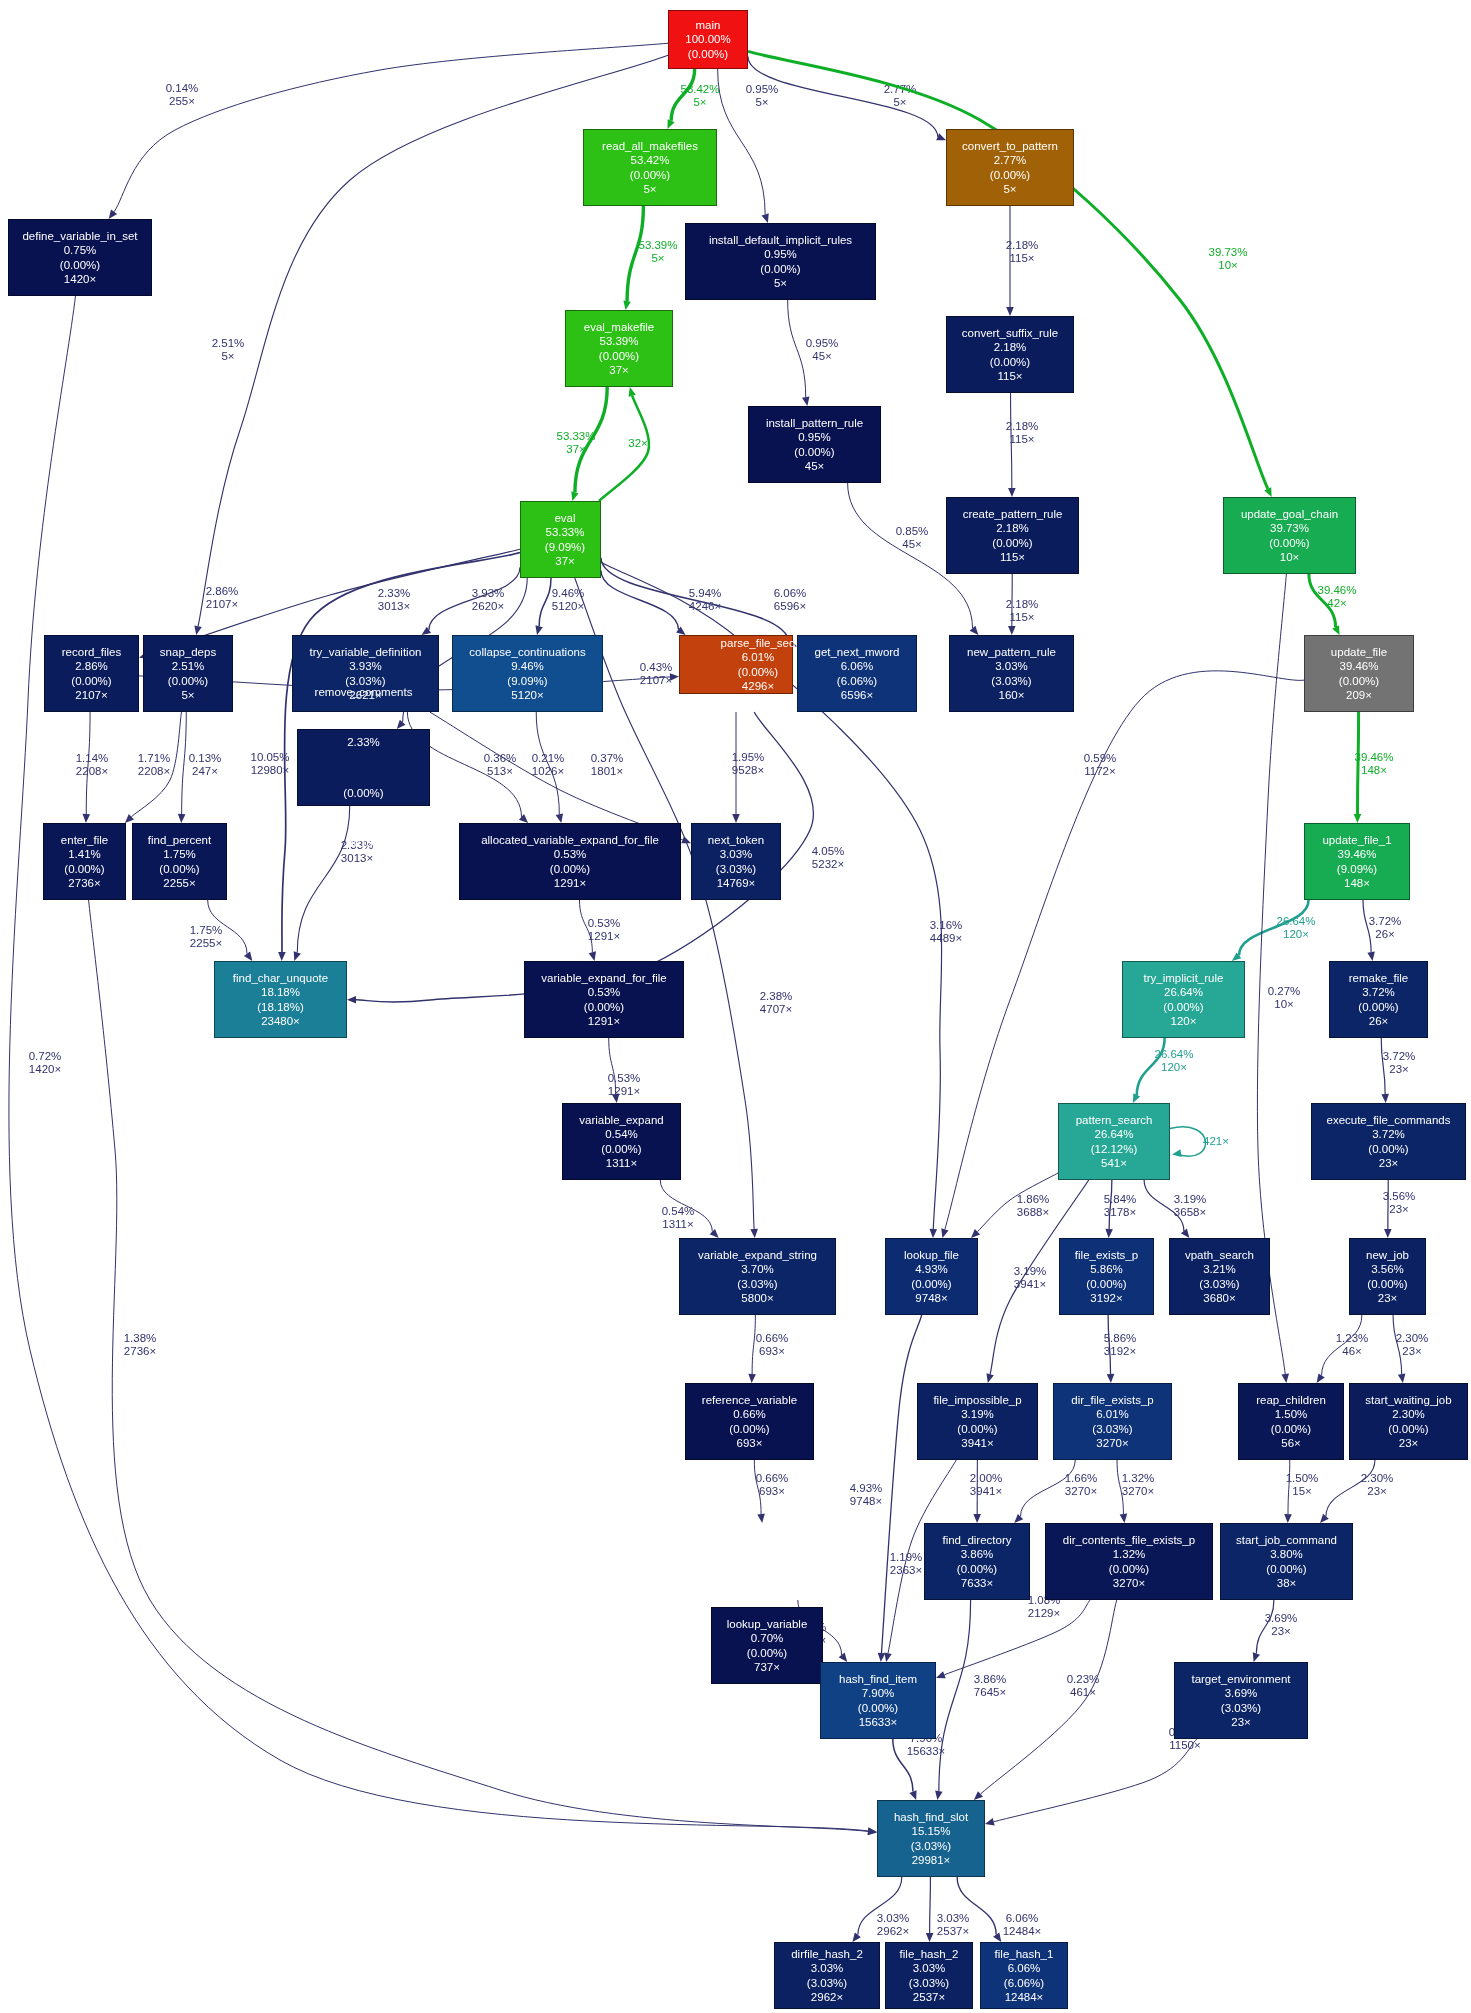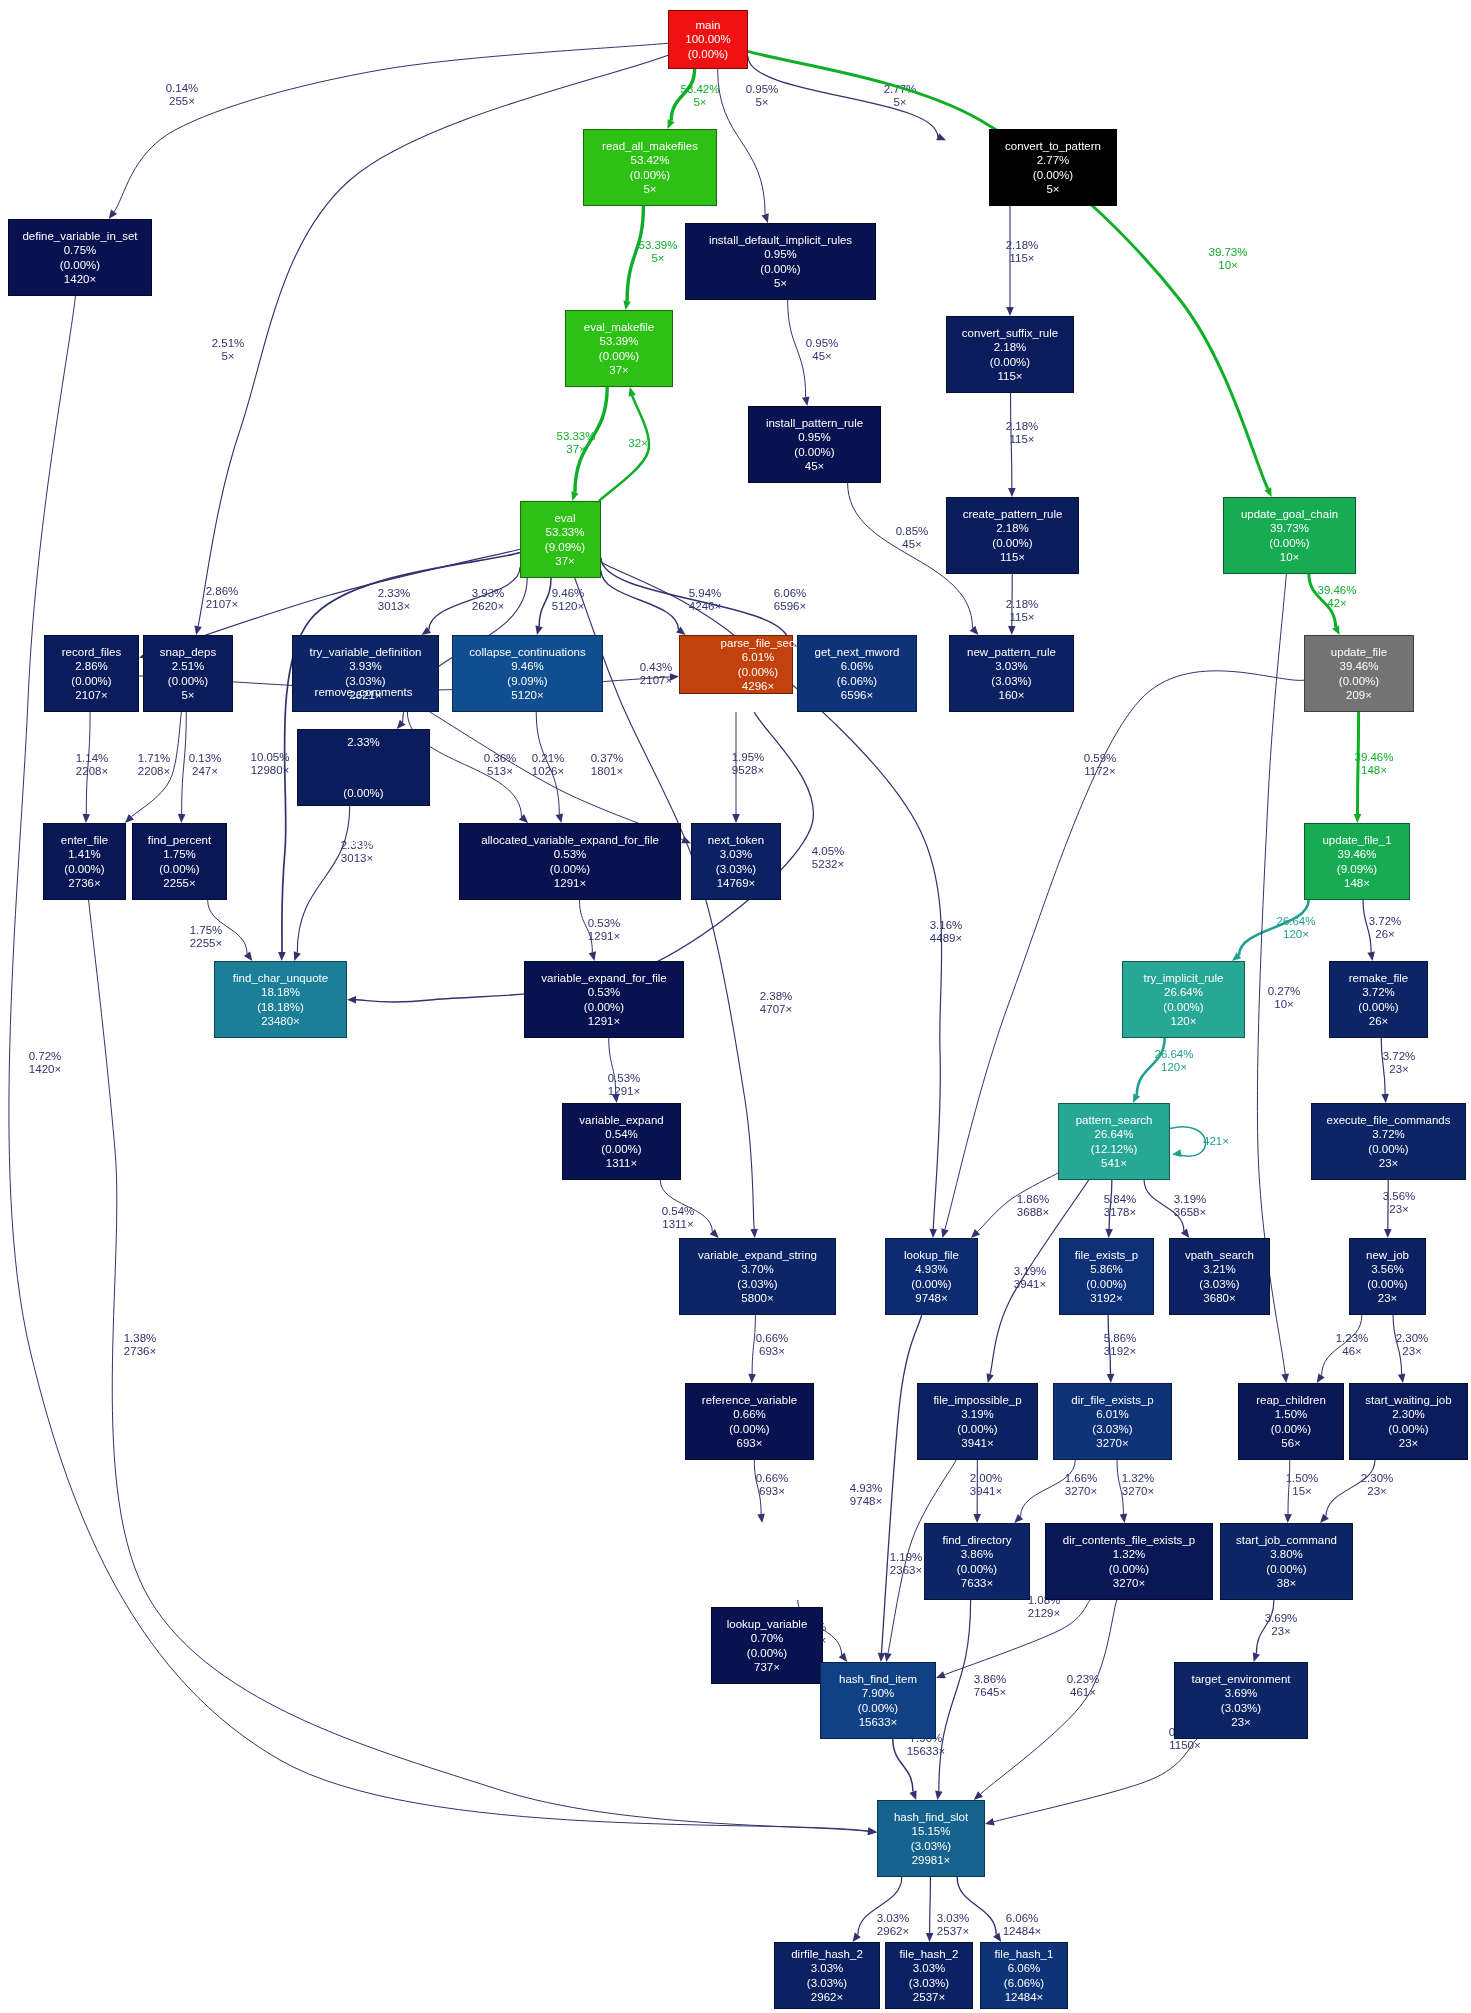--- a/index.html
+++ b/index.html
@@ -398,21 +398,21 @@
         <div class="nm">main</div>
         <div class="tt">100.00%</div>
         <div class="sf">(0.00%)</div>
       </div>
       <div class="node" style="left: 583px; top: 129px; width: 134px; height: 77px; background: rgb(45, 193, 22);">
         <div class="nm">read_all_makefiles</div>
         <div class="tt">53.42%</div>
         <div class="sf">(0.00%)</div>
         <div class="cl">5×</div>
       </div>
-      <div class="node" style="left: 989px; top: 129px; width: 128px; height: 77px; background: #000000;">
+      <div class="node" style="left: 946px; top: 129px; width: 128px; height: 77px; background: #a16207;">
         <div class="nm">convert_to_pattern</div>
         <div class="tt">2.77%</div>
         <div class="sf">(0.00%)</div>
         <div class="cl">5×</div>
       </div>
       <div class="node" style="left: 8px; top: 219px; width: 144px; height: 77px; background: rgb(9, 18, 80);">
         <div class="nm">define_variable_in_set</div>
         <div class="tt">0.75%</div>
         <div class="sf">(0.00%)</div>
         <div class="cl">1420×</div>

